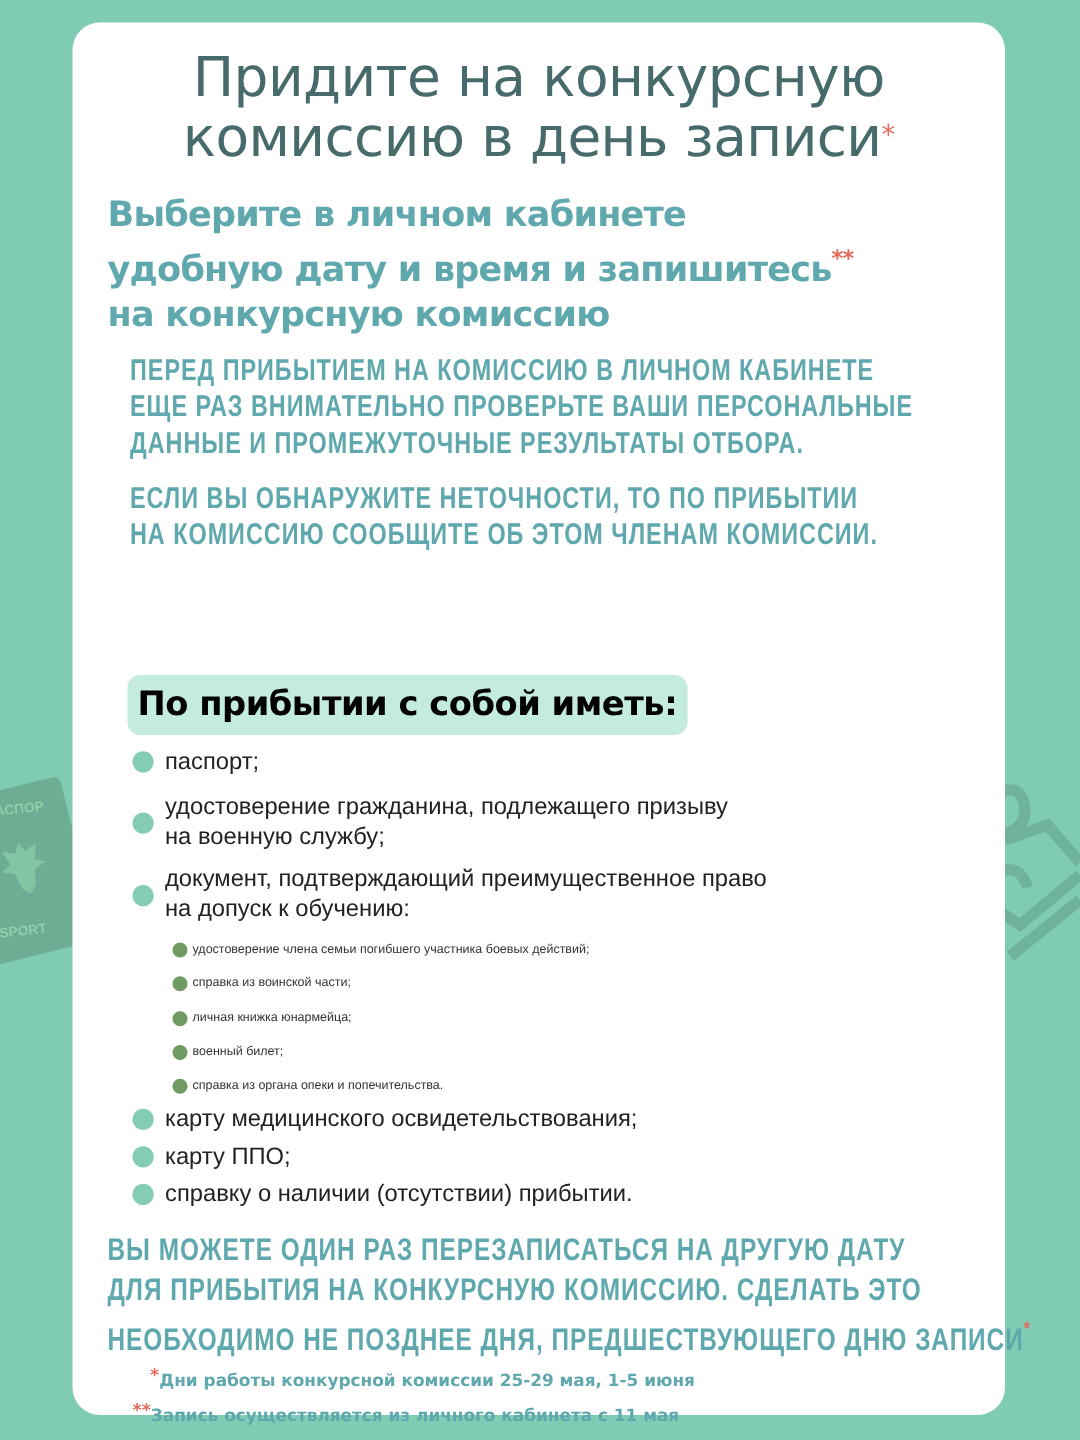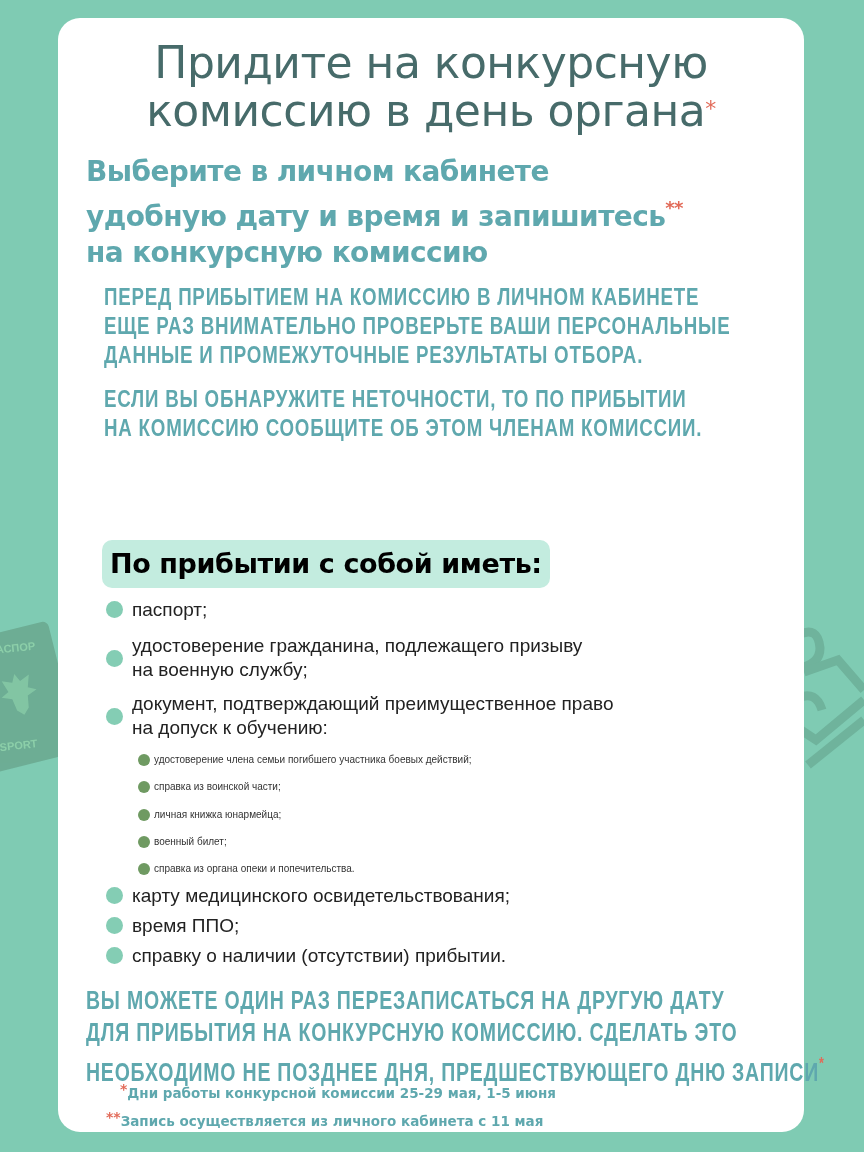--- a/index.html
+++ b/index.html
@@ -123,21 +123,21 @@
   .list2 .li { margin-bottom: 6px; }
   .rebook { position: absolute; left: 28px; top: 966px; font-size: 25px; line-height: 32px; letter-spacing: 1px; }
   .rebook .ast { color: #e26a58; font-size: 16px; vertical-align: 12px; }
   .footnotes {
     position: absolute; left: 48px; top: 1059px;
     color: #5fa8ae; font-weight: bold;
     font-size: 13.5px; line-height: 24px;
     font-family: "DejaVu Sans", sans-serif;
   }
   .footnotes .ast { color: #e26a58; font-size: 14px; vertical-align: 4px; }
-  .fn1 { padding-left: 14px; }
+  .fn1 { padding-left: 14px; margin-top: 12px; }
 </style>
 </head>
 <body>
 
 <div class="bg-passport">
   <span class="ptxt">ПАСПОР</span>
   <svg class="eagle" viewBox="0 0 40 50">
     <path d="M20 4 L24 12 L34 8 L30 20 L38 24 L28 28 L26 40 L20 46 L14 40 L12 28 L2 24 L10 20 L6 8 L16 12 Z" fill="#8fd0a8" opacity="0.7"></path>
   </svg>
   <span class="ptxt2">SPORT</span>
@@ -150,21 +150,21 @@
     <path d="M66 90 L18 130 L0 118"></path>
     <path d="M66 110 L10 155"></path>
   </g>
 </svg>
 
 <div class="card">
 
   <div class="title">
     <div>Придите на конкурсную</div>
     <div>
-      <span>комиссию в день органа</span><span class="ast">*</span>
+      <span>комиссию в день записи</span><span class="ast">*</span>
     </div>
   </div>
 
   <div class="subtitle">
     <div>Выберите в личном кабинете</div>
     <div><span>удобную дату и время и запишитесь</span><span class="ast">**</span></div>
     <div>на конкурсную комиссию</div>
   </div>
 
   <div class="caps info1">
@@ -200,21 +200,21 @@
   <div class="sub">
     <div class="sli"><span class="sbullet"></span><span>удостоверение члена семьи погибшего участника боевых действий;</span></div>
     <div class="sli"><span class="sbullet"></span><span>справка из воинской части;</span></div>
     <div class="sli"><span class="sbullet"></span><span>личная книжка юнармейца;</span></div>
     <div class="sli"><span class="sbullet"></span><span>военный билет;</span></div>
     <div class="sli"><span class="sbullet"></span><span>справка из органа опеки и попечительства.</span></div>
   </div>
 
   <div class="list list2">
     <div class="li one"><span class="bullet"></span><span>карту медицинского освидетельствования;</span></div>
-    <div class="li one"><span class="bullet"></span><span>время ППО;</span></div>
+    <div class="li one"><span class="bullet"></span><span>карту ППО;</span></div>
     <div class="li one"><span class="bullet"></span><span>справку о наличии (отсутствии) прибытии.</span></div>
   </div>
 
   <div class="caps rebook">
     <div>Вы можете один раз перезаписаться на другую дату</div>
     <div>для прибытия на конкурсную комиссию. Сделать это</div>
     <div><span>необходимо не позднее дня, предшествующего дню записи</span><span class="ast">*</span></div>
   </div>
 
   <div class="footnotes">

